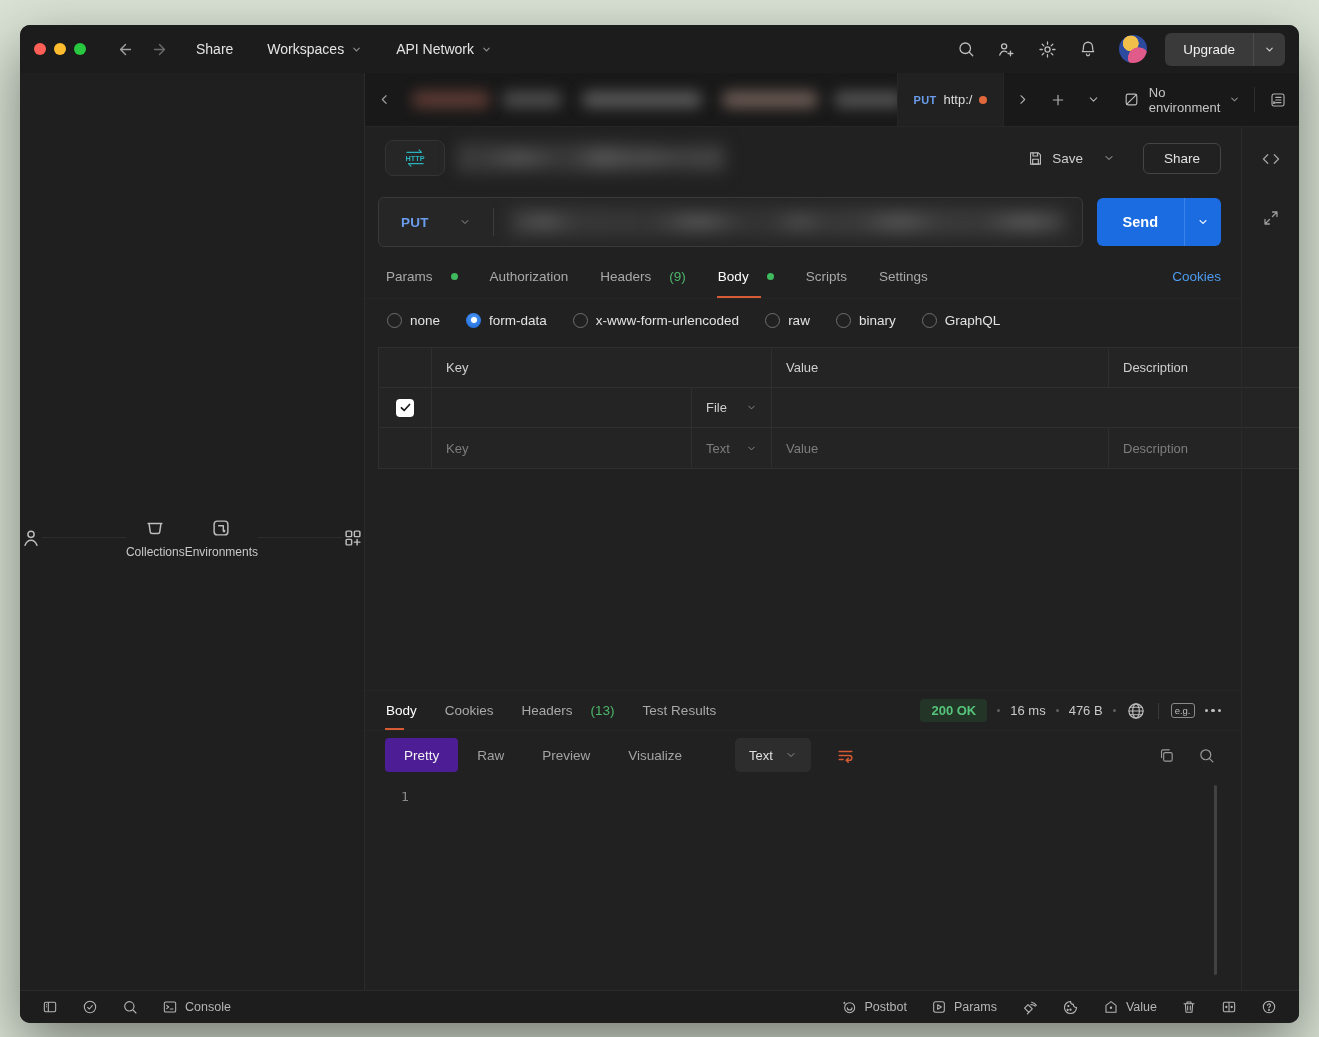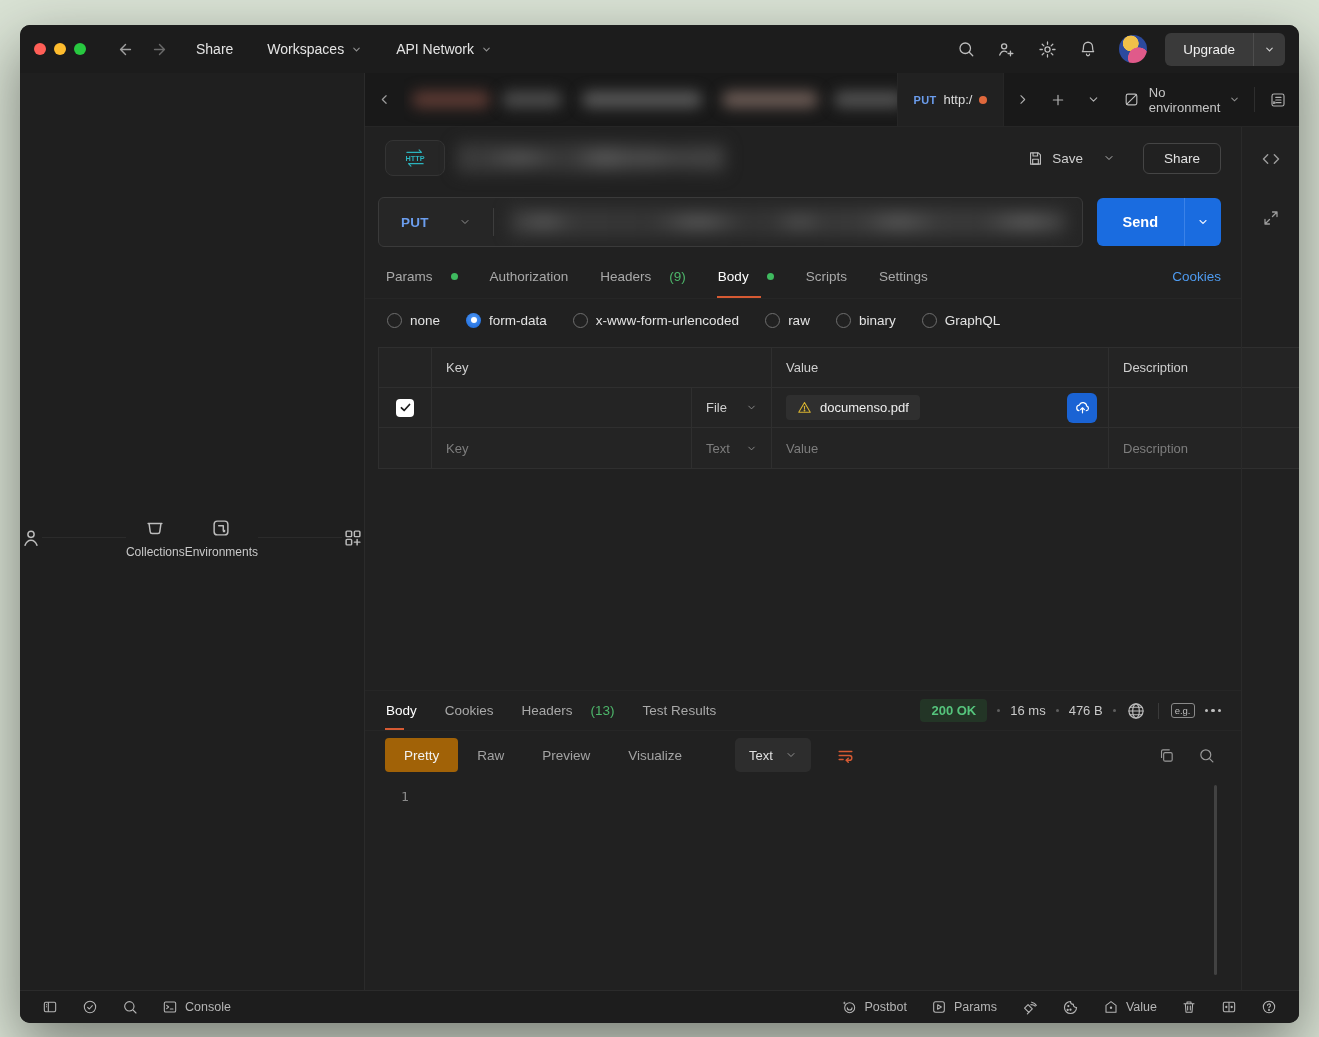--- a/index.html
+++ b/index.html
@@ -160,21 +160,21 @@
   .meta { color:#c9c9c9; font-size:13px; }
   .statusline .vline { width:1px; height:16px; background:#3a3a3a; margin:0 2px; }
   .egbox { border:1px solid #8a8a8a; border-radius:3px; font-size:9.5px; color:#bdbdbd; padding:1px 3px; }
   .moredots { display:flex; gap:3px; }
   .moredots i { width:3.5px; height:3.5px; border-radius:50%; background:#bdbdbd; }
 
   
   .resptools { flex:0 0 48px; display:flex; align-items:center; padding:0 20px; gap:10px; }
   .seg { display:flex; align-items:stretch; height:34px; border-radius:5px; }
   .seg .opt { display:flex; align-items:center; padding:0 19px; color:#a3a3a3; font-size:13.5px; border-radius:4px; }
-  .seg .opt.active { background:#a16207; color:#f2f2f2; }
+  .seg .opt.active { background:#4c1d95; color:#f2f2f2; }
   .fmtsel { display:flex; align-items:center; gap:12px; height:34px; background:#2d2d2d; border-radius:5px; padding:0 14px; margin-left:24px; color:#e0e0e0; }
   .wrapbtn { width:34px; height:34px; border-radius:5px; display:flex; align-items:center; justify-content:center; color:#d65a33; margin-left:8px; }
   .resptools .spacer { flex:1; }
   .tool { width:30px; height:30px; display:flex; align-items:center; justify-content:center; color:#9a9a9a; }
 
   
   .codearea { flex:1; position:relative; padding-top:8px; }
   .lineno { position:absolute; left:36px; top:10px; font-family:"DejaVu Sans Mono", monospace; font-size:13px; color:#8a8a8a; }
   .vscroll { position:absolute; right:24px; top:6px; width:3px; height:190px; background:#424242; border-radius:2px; }
 
@@ -515,38 +515,20 @@
                 </div>
                 <div class="cell c-key"></div>
                 <div class="cell c-type">
                   <span>File</span>
                   <span class="chev">
                       <svg width="11" height="11" viewBox="0 0 24 24" fill="none" stroke="currentColor" stroke-width="2" stroke-linecap="round">
                         <path d="M6 9l6 6 6-6"></path>
                       </svg>
                     </span>
                 </div>
-                <div class="cell c-val filerow">
-                  <span class="filechip">
-                    <span>
-                        <svg width="15" height="15" viewBox="0 0 24 24" fill="none" stroke="#d9b430" stroke-width="1.7" stroke-linecap="round" stroke-linejoin="round">
-                          <path d="M12 4L2.8 19.5h18.4L12 4z"></path>
-                          <path d="M12 10v4.2"></path>
-                          <circle cx="12" cy="16.8" r="0.6" fill="#d9b430"></circle>
-                        </svg>
-                      </span>
-                    <span>documenso.pdf</span>
-                  </span>
-                  <span class="uploadbtn">
-                      <svg width="17" height="17" viewBox="0 0 24 24" fill="none" stroke="#fff" stroke-width="1.7" stroke-linecap="round" stroke-linejoin="round">
-                        <path d="M7 16.5a4 4 0 0 1 .6-7.9 5.3 5.3 0 0 1 10.3 1.4 3.3 3.3 0 0 1-.6 6.5"></path>
-                        <path d="M12 12.5v7M9.3 15l2.7-2.6 2.7 2.6"></path>
-                      </svg>
-                    </span>
-                </div>
                 <div class="cell c-desc"></div>
               </div>
               <div class="trow">
                 <div class="cell c-check"></div>
                 <div class="cell c-key">
                     <span class="ph">Key</span>
                   </div>
                 <div class="cell c-type">
                   <span class="ph">Text</span>
                   <span class="chev">

